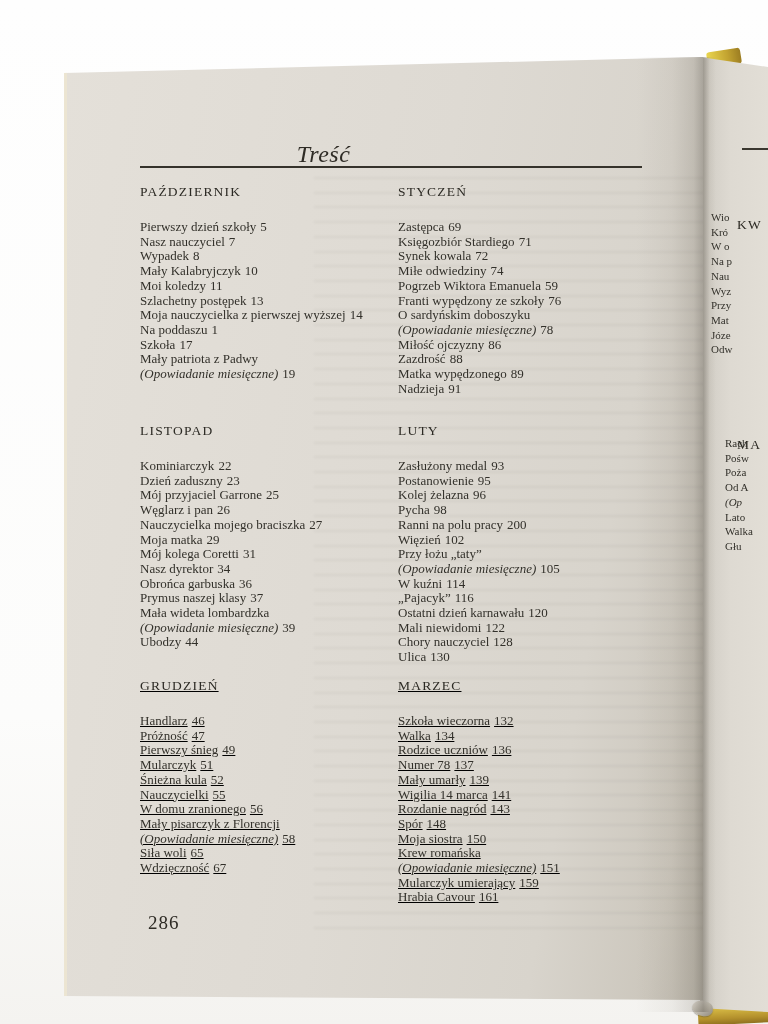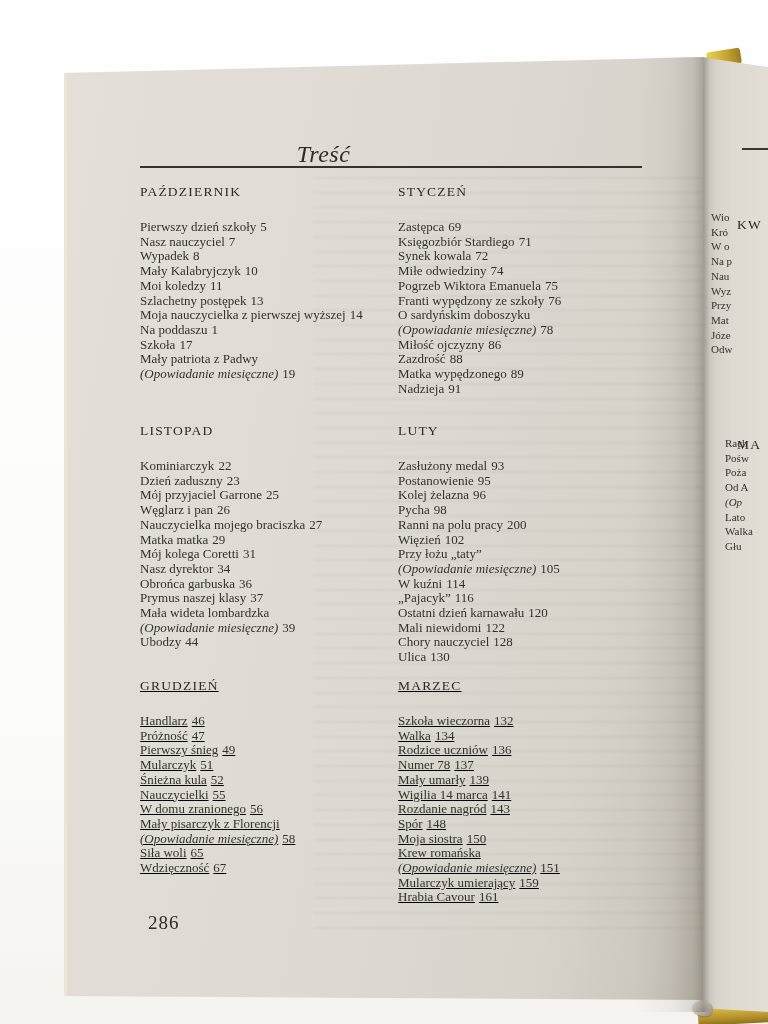--- a/index.html
+++ b/index.html
@@ -158,21 +158,21 @@
           </div>
         </div>
         <div class="section">
           <div class="sec-heading">LISTOPAD</div>
           <div class="entries">
             <div class="entry"><span class="entry-text">Kominiarczyk</span><span class="entry-page">22</span></div>
             <div class="entry"><span class="entry-text">Dzień zaduszny</span><span class="entry-page">23</span></div>
             <div class="entry"><span class="entry-text">Mój przyjaciel Garrone</span><span class="entry-page">25</span></div>
             <div class="entry"><span class="entry-text">Węglarz i pan</span><span class="entry-page">26</span></div>
             <div class="entry"><span class="entry-text">Nauczycielka mojego braciszka</span><span class="entry-page">27</span></div>
-            <div class="entry"><span class="entry-text">Matka matka</span><span class="entry-page">29</span></div>
+            <div class="entry"><span class="entry-text">Moja matka</span><span class="entry-page">29</span></div>
             <div class="entry"><span class="entry-text">Mój kolega Coretti</span><span class="entry-page">31</span></div>
             <div class="entry"><span class="entry-text">Nasz dyrektor</span><span class="entry-page">34</span></div>
             <div class="entry"><span class="entry-text">Obrońca garbuska</span><span class="entry-page">36</span></div>
             <div class="entry"><span class="entry-text">Prymus naszej klasy</span><span class="entry-page">37</span></div>
             <div class="entry"><span class="entry-text">Mała wideta lombardzka</span></div>
             <div class="entry italic"><span class="entry-text">(Opowiadanie miesięczne)</span><span class="entry-page">39</span></div>
             <div class="entry"><span class="entry-text">Ubodzy</span><span class="entry-page">44</span></div>
           </div>
         </div>
         <div class="section">
@@ -193,21 +193,21 @@
         </div>
       </div>
     <div class="col col-2">
         <div class="section">
           <div class="sec-heading">STYCZEŃ</div>
           <div class="entries">
             <div class="entry"><span class="entry-text">Zastępca</span><span class="entry-page">69</span></div>
             <div class="entry"><span class="entry-text">Księgozbiór Stardiego</span><span class="entry-page">71</span></div>
             <div class="entry"><span class="entry-text">Synek kowala</span><span class="entry-page">72</span></div>
             <div class="entry"><span class="entry-text">Miłe odwiedziny</span><span class="entry-page">74</span></div>
-            <div class="entry"><span class="entry-text">Pogrzeb Wiktora Emanuela</span><span class="entry-page">75</span></div>
+            <div class="entry"><span class="entry-text">Pogrzeb Wiktora Emanuela</span><span class="entry-page">59</span></div>
             <div class="entry"><span class="entry-text">Franti wypędzony ze szkoły</span><span class="entry-page">76</span></div>
             <div class="entry"><span class="entry-text">O sardyńskim doboszyku</span></div>
             <div class="entry italic"><span class="entry-text">(Opowiadanie miesięczne)</span><span class="entry-page">78</span></div>
             <div class="entry"><span class="entry-text">Miłość ojczyzny</span><span class="entry-page">86</span></div>
             <div class="entry"><span class="entry-text">Zazdrość</span><span class="entry-page">88</span></div>
             <div class="entry"><span class="entry-text">Matka wypędzonego</span><span class="entry-page">89</span></div>
             <div class="entry"><span class="entry-text">Nadzieja</span><span class="entry-page">91</span></div>
           </div>
         </div>
         <div class="section">

